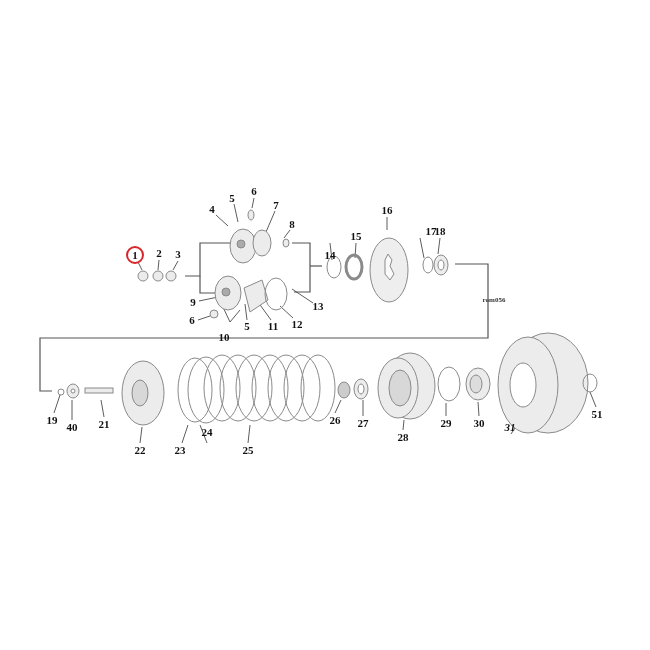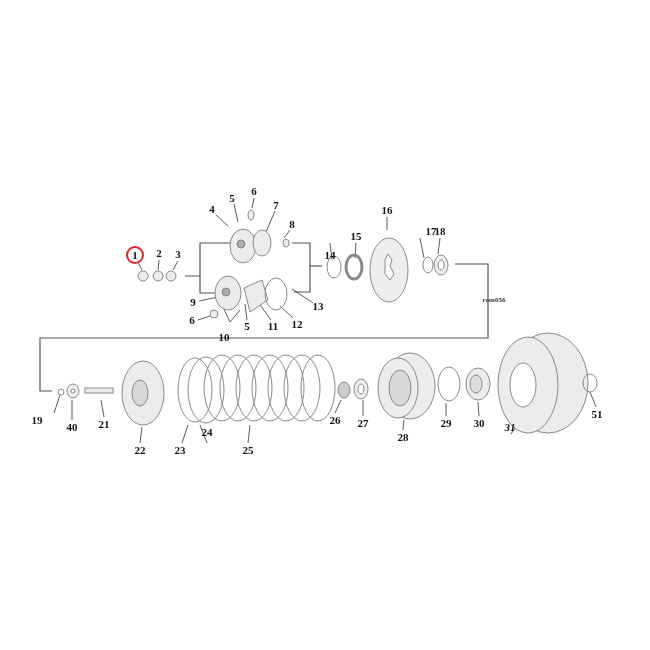--- a/index.html
+++ b/index.html
@@ -156,21 +156,21 @@
     <div class="callout" style="left: 224px; top: 329px; margin-top: 8px;">10</div>
     <div class="callout" style="left: 247px; top: 326px;">5</div>
     <div class="callout" style="left: 273px; top: 326px;">11</div>
     <div class="callout" style="left: 297px; top: 324px;">12</div>
     <div class="callout" style="left: 318px; top: 306px;">13</div>
     <div class="callout" style="left: 330px; top: 236px; margin-top: 19px;">14</div>
     <div class="callout" style="left: 356px; top: 236px;">15</div>
     <div class="callout" style="left: 387px; top: 210px;">16</div>
     <div class="callout" style="left: 419px; top: 231px; margin-left: 12px;">17</div>
     <div class="callout" style="left: 440px; top: 231px;">18</div>
-    <div class="callout" style="left: 37px; top: 420px;">19</div>
+    <div class="callout" style="left: 52px; top: 420px;">19</div>
     <div class="callout" style="left: 72px; top: 427px;">40</div>
     <div class="callout" style="left: 104px; top: 424px;">21</div>
     <div class="callout" style="left: 140px; top: 450px;">22</div>
     <div class="callout" style="left: 180px; top: 450px;">23</div>
     <div class="callout" style="left: 207px; top: 432px; text-align: right;">24</div>
     <div class="callout" style="left: 248px; top: 450px;">25</div>
     <div class="callout" style="left: 335px; top: 420px;">26</div>
     <div class="callout" style="left: 363px; top: 423px;">27</div>
     <div class="callout" style="left: 403px; top: 437px;">28</div>
     <div class="callout" style="left: 446px; top: 423px;">29</div>

